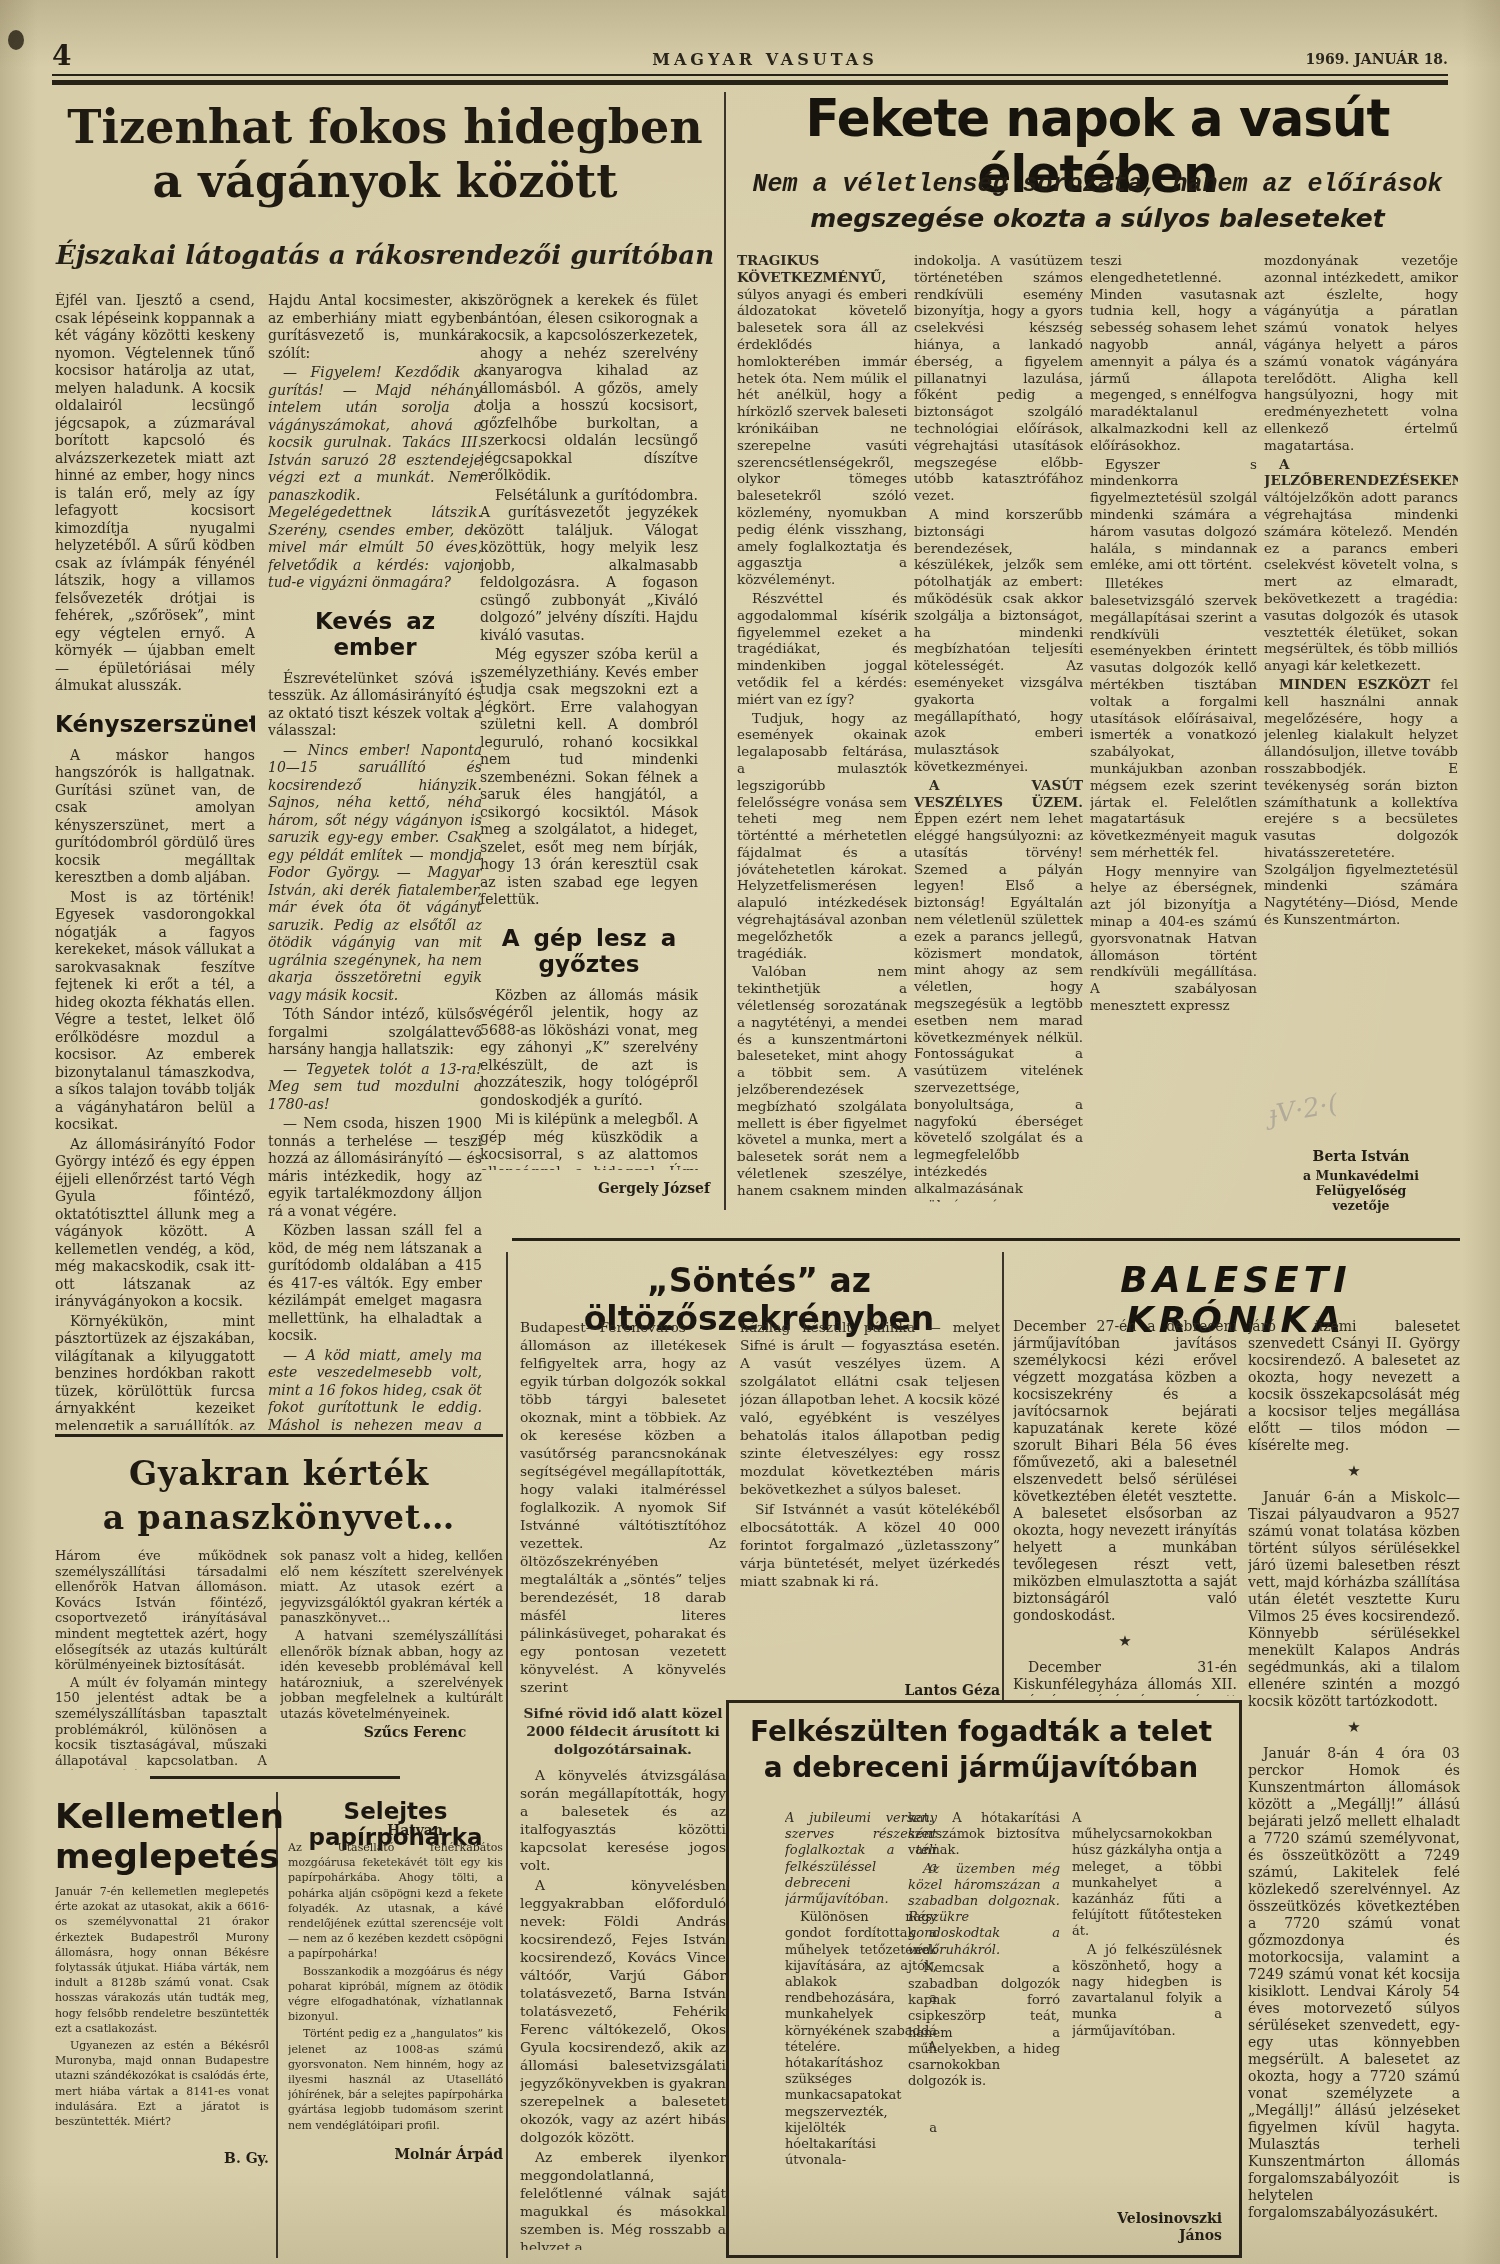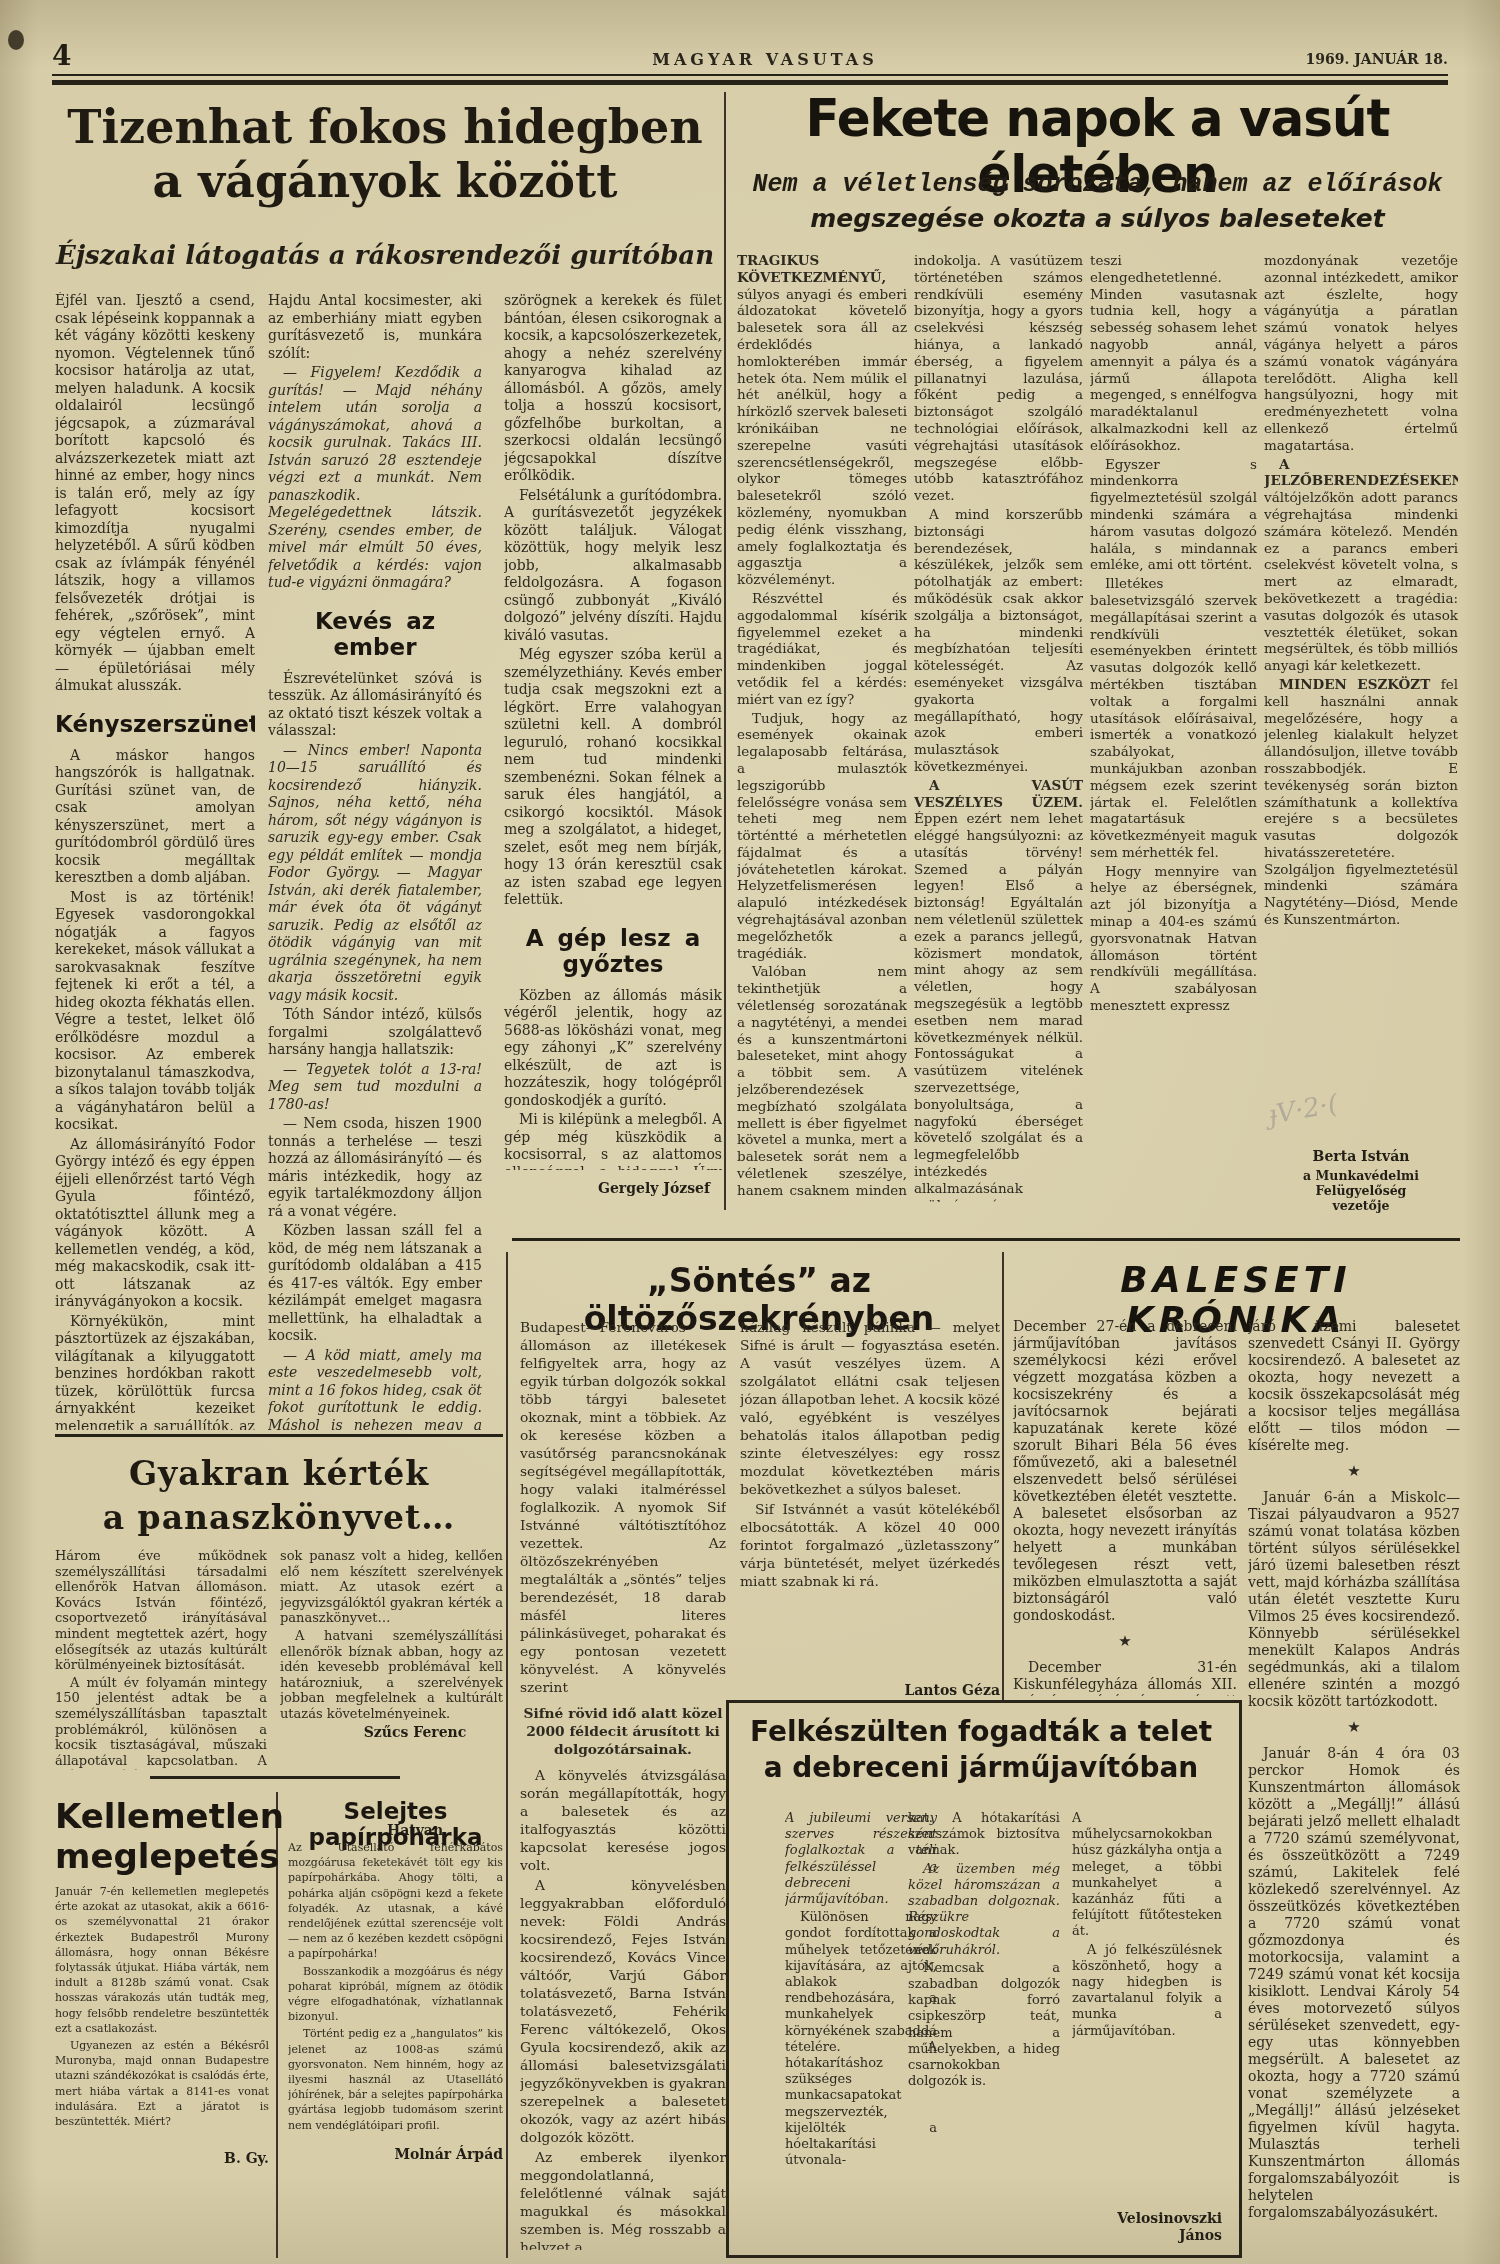--- a/index.html
+++ b/index.html
@@ -83,21 +83,21 @@
       <p class="np it">— Figyelem! Kezdődik a gurítás! — Majd néhány intelem után sorolja a vágányszámokat, ahová a kocsik gurulnak. Takács III. István saruzó 28 esztendeje végzi ezt a munkát. Nem panaszkodik. Megelégedettnek látszik. Szerény, csendes ember, de mivel már elmúlt 50 éves, felvetődik a kérdés: vajon tud-e vigyázni önmagára?</p>
       <h4 class="subhead">Kevés az ember</h4>
       <p class="np">Észrevételünket szóvá is tesszük. Az állomásirányító és az oktató tiszt készek voltak a válasszal:</p>
       <p class="np it">— Nincs ember! Naponta 10—15 saruállító és kocsirendező hiányzik. Sajnos, néha kettő, néha három, sőt négy vágányon is saruzik egy-egy ember. Csak egy példát említek — mondja Fodor György. — Magyar István, aki derék fiatalember, már évek óta öt vágányt saruzik. Pedig az elsőtől az ötödik vágányig van mit ugrálnia szegénynek, ha nem akarja összetöretni egyik vagy másik kocsit.</p>
       <p class="np">Tóth Sándor intéző, külsős forgalmi szolgálattevő harsány hangja hallatszik:</p>
       <p class="np it">— Tegyetek tolót a 13-ra! Meg sem tud mozdulni a 1780-as!</p>
       <p class="np">— Nem csoda, hiszen 1900 tonnás a terhelése — teszi hozzá az állomásirányító — és máris intézkedik, hogy az egyik tartalékmozdony álljon rá a vonat végére.</p>
       <p class="np">Közben lassan száll fel a köd, de még nem látszanak a gurítódomb oldalában a 415 és 417-es váltók. Egy ember kézilámpát emelget magasra mellettünk, ha elhaladtak a kocsik.</p>
       <p class="np it">— A köd miatt, amely ma este veszedelmesebb volt, mint a 16 fokos hideg, csak öt fokot gurítottunk le eddig. Máshol is nehezen megy a munka, és ezért nem jönnek a vonatok — jegyzi meg Fodor György, miközben fázós kezeit dörzsöli.</p>
     </div>
-  <div class="abs col t13" style="left:504px;top:292px;width:218px;height:878px;">
+  <div class="abs col t13" style="left:480px;top:292px;width:218px;height:878px;">
       <p class="np ni">szörögnek a kerekek és fület bántóan, élesen csikorognak a kocsik, a kapcsolószerkezetek, ahogy a nehéz szerelvény kanyarogva kihalad az állomásból. A gőzös, amely tolja a hosszú kocsisort, gőzfelhőbe burkoltan, a szerkocsi oldalán lecsüngő jégcsapokkal díszítve erőlködik.</p>
       <p class="np">Felsétálunk a gurítódombra. A gurításvezetőt jegyzékek között találjuk. Válogat közöttük, hogy melyik lesz jobb, alkalmasabb feldolgozásra. A fogason csüngő zubbonyát „Kiváló dolgozó” jelvény díszíti. Hajdu kiváló vasutas.</p>
       <p class="np">Még egyszer szóba kerül a személyzethiány. Kevés ember tudja csak megszokni ezt a légkört. Erre valahogyan születni kell. A dombról leguruló, rohanó kocsikkal nem tud mindenki szembenézni. Sokan félnek a saruk éles hangjától, a csikorgó kocsiktól. Mások meg a szolgálatot, a hideget, szelet, esőt meg nem bírják, hogy 13 órán keresztül csak az isten szabad ege legyen felettük.</p>
       <h4 class="subhead">A gép lesz a győztes</h4>
       <p class="np">Közben az állomás másik végéről jelentik, hogy az 5688-as lökösházi vonat, meg egy záhonyi „K” szerelvény elkészült, de azt is hozzáteszik, hogy tológépről gondoskodjék a gurító.</p>
       <p class="np">Mi is kilépünk a melegből. A gép még küszködik a kocsisorral, s az alattomos ellenséggel, a hideggel. Úgy látszik, a gép lesz a győztes, mert a kocsisor, ha lassan is, de mozog célja felé, kúszik fel az emelkedőn a gurítóra.</p>
     </div>
   <div class="abs byline" style="left:492px;top:1180px;width:218px;">Gergely József</div>
 
   <div class="abs h-sans-big" style="left:735px;top:92px;width:725px;">Fekete napok a vasút életében</div>

